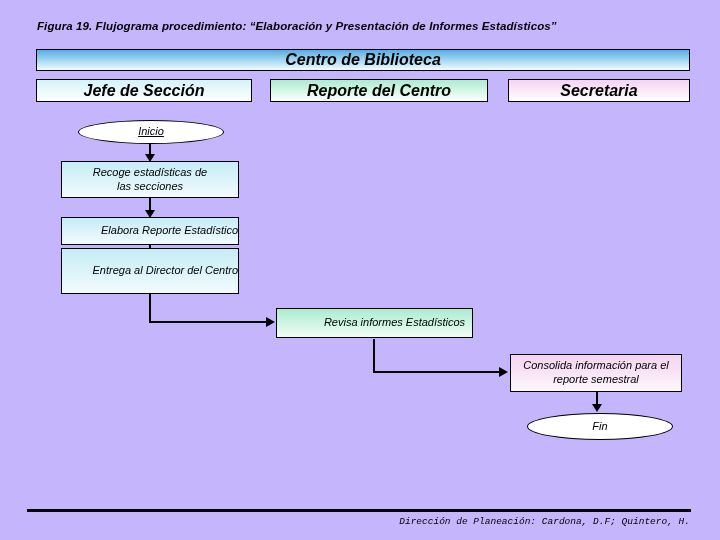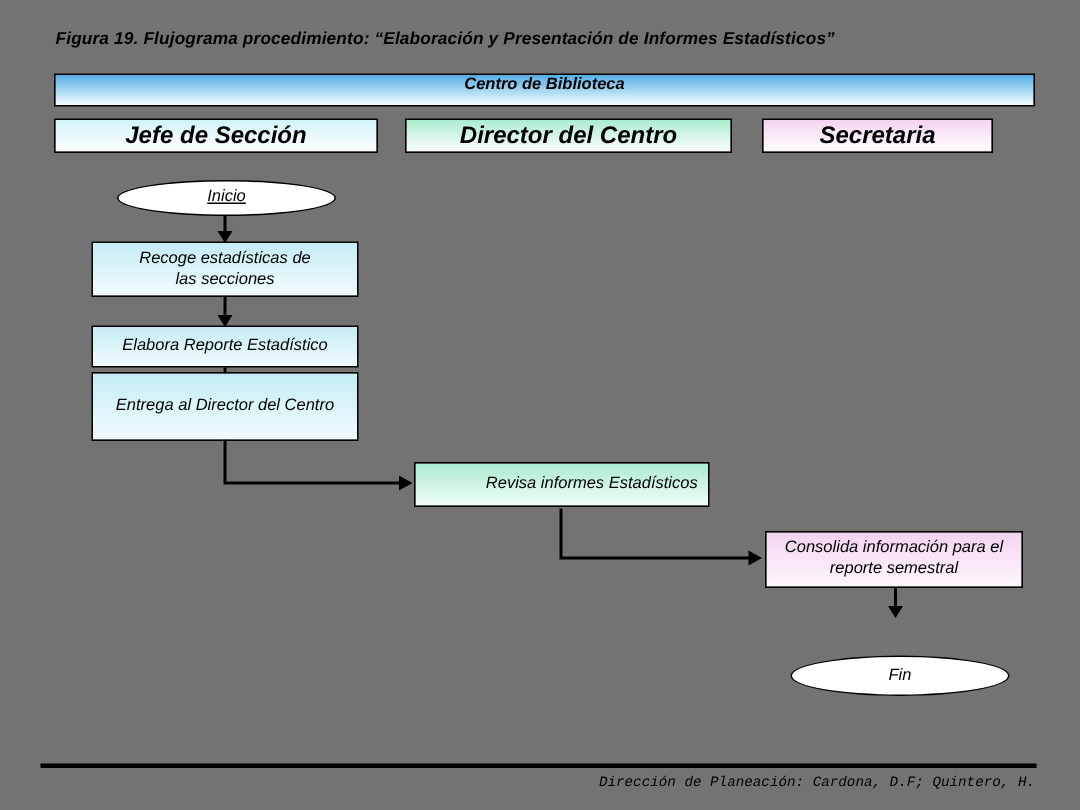--- a/index.html
+++ b/index.html
@@ -5,70 +5,70 @@
   * { margin: 0; padding: 0; box-sizing: border-box; }
   html, body { background: #ffffff; }
   body {
     font-family: "Liberation Sans", sans-serif;
     width: 720px; height: 540px;
     position: relative;
   }
   .page {
     position: absolute; top: 0; left: 0;
     width: 720px; height: 540px;
-    background: #737373;
+    background: #c4b5fd;
     overflow: hidden;
   }
   .title {
     position: absolute; left: 37px; top: 20px;
     width: 660px;
     font-size: 11.5px; font-weight: bold; font-style: italic;
     color: #000; letter-spacing: 0.1px;
   }
   .org-bar {
     position: absolute; left: 36px; top: 49px;
     width: 654px; height: 22px;
     border: 1px solid #000;
     background: linear-gradient(to bottom, var(--header-blue-top, #54aee3), #f3fcff);
-    display: flex; align-items: flex-start; justify-content: center;
-    font-size: 11px; font-weight: bold; font-style: italic;
+    display: flex; align-items: center; justify-content: center;
+    font-size: 16px; font-weight: bold; font-style: italic;
   }
   .col-header {
     position: absolute; top: 79px; height: 23px;
     border: 1px solid #000;
     display: flex; align-items: center; justify-content: center;
     font-size: 16px; font-weight: bold; font-style: italic;
   }
   .col-jefe       { left: 36px;  width: 216px; background: linear-gradient(to bottom, var(--cyan-header-top, #d2f4f8), #ffffff); }
   .col-director   { left: 270px; width: 218px; background: linear-gradient(to bottom, var(--green-top, #abeccf), #ffffff); }
-  .col-secretaria { left: 508px; width: 154px; background: linear-gradient(to bottom, var(--pink-top, #f4d3f0), #ffffff); }
+  .col-secretaria { left: 508px; width: 182px; background: linear-gradient(to bottom, var(--pink-top, #f4d3f0), #ffffff); }
 
   .node {
     position: absolute;
     display: flex; align-items: center; justify-content: center;
     text-align: center;
     font-size: 11px; font-style: italic; color: #000;
     line-height: 1.25;
   }
   .oval {
     border: 1px solid #000; border-radius: 50%;
     background: #ffffff;
   }
   .box { border: 1px solid #000; }
-  .box-cyan  { background: linear-gradient(to bottom, var(--cyan-top, #c5ecf5), #f2fbfe); }
+  .box-cyan  { background: linear-gradient(to bottom, var(--cyan-top, #c5ecf5), #f2fbfe); justify-content: flex-end; }
   .box-green { background: linear-gradient(to bottom, var(--green-top, #abeccf), #f0fdf7); padding-left: 40px; }
   .box-pink  { background: linear-gradient(to bottom, var(--pink-top, #f4d3f0), #fdf6fc); }
 
   .node-inicio    { left: 78px;  top: 120px; width: 146px; height: 24px; text-decoration: underline; }
   .node-recoge    { left: 61px;  top: 161px; width: 178px; height: 37px; padding: 0 24px; }
   .node-elabora   { left: 61px;  top: 217px; width: 178px; height: 28px; }
   .node-entrega   { left: 61px;  top: 248px; width: 178px; height: 46px; }
   .node-revisa    { left: 276px; top: 308px; width: 197px; height: 30px; }
   .node-consolida { left: 510px; top: 354px; width: 172px; height: 38px; padding: 16px 10px; }
-  .node-fin       { left: 527px; top: 413px; width: 146px; height: 27px; margin-top: 24px; }
+  .node-fin       { left: 527px; top: 413px; width: 146px; height: 27px; }
 
   .connectors {
     position: absolute; left: 0; top: 0;
     width: 720px; height: 540px;
     pointer-events: none;
   }
   .bottom-rule {
     position: absolute; left: 27px; top: 509px;
     width: 664px; height: 3px;
     background: #000;
@@ -88,21 +88,21 @@
   <div class="title">Figura 19. Flujograma procedimiento: “Elaboración y Presentación de Informes Estadísticos”</div>
 
   <div class="org-bar">
     <span>Centro de Biblioteca</span>
   </div>
 
   <div class="col-header col-jefe">
     <span>Jefe de Sección</span>
   </div>
   <div class="col-header col-director">
-    <span>Director del Centro</span>
+    <span>Reporte del Centro</span>
   </div>
   <div class="col-header col-secretaria">
     <span>Secretaria</span>
   </div>
 
   <svg class="connectors" viewBox="0 0 720 540" xmlns="http://www.w3.org/2000/svg">
 
     <line x1="150" y1="144" x2="150" y2="155" stroke="#000" stroke-width="2"></line>
     <polygon points="145,154 155,154 150,162" fill="#000"></polygon>
 

